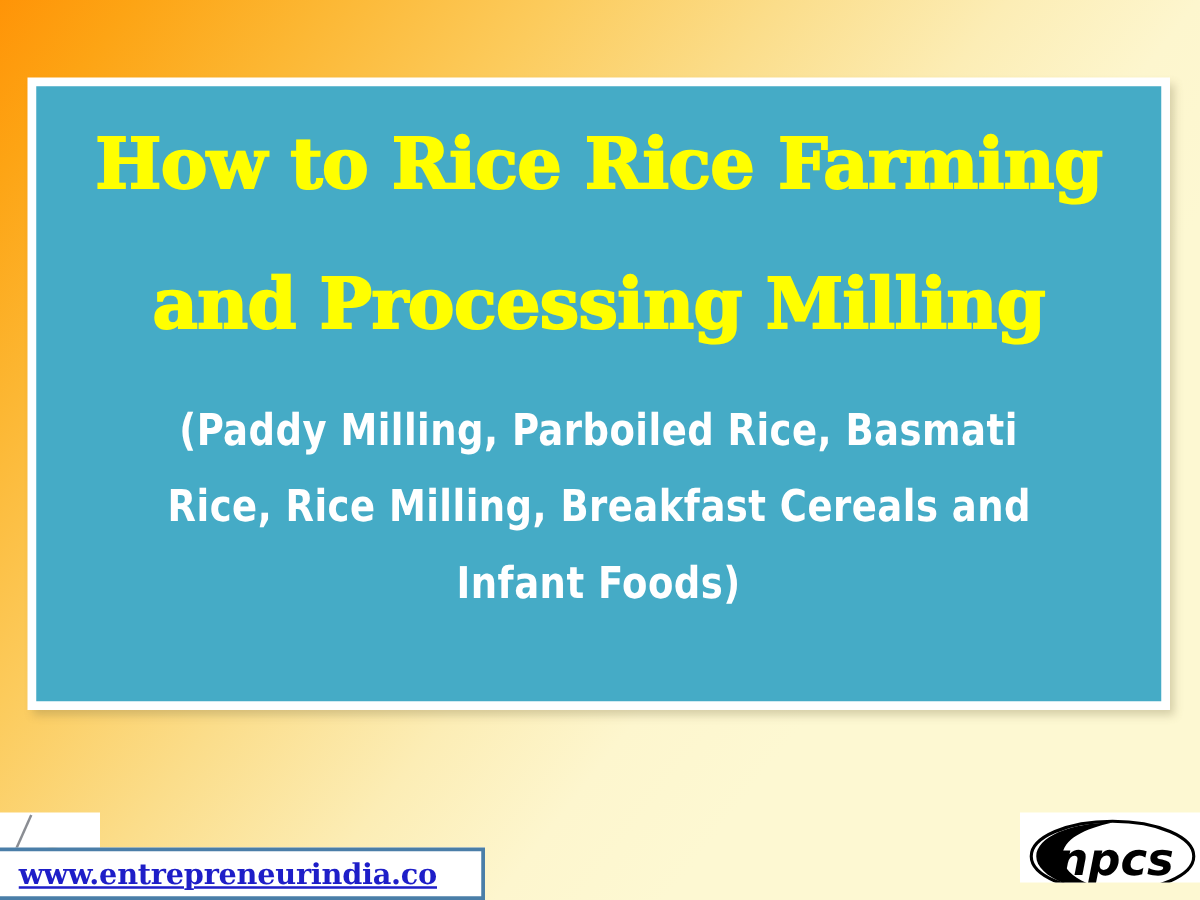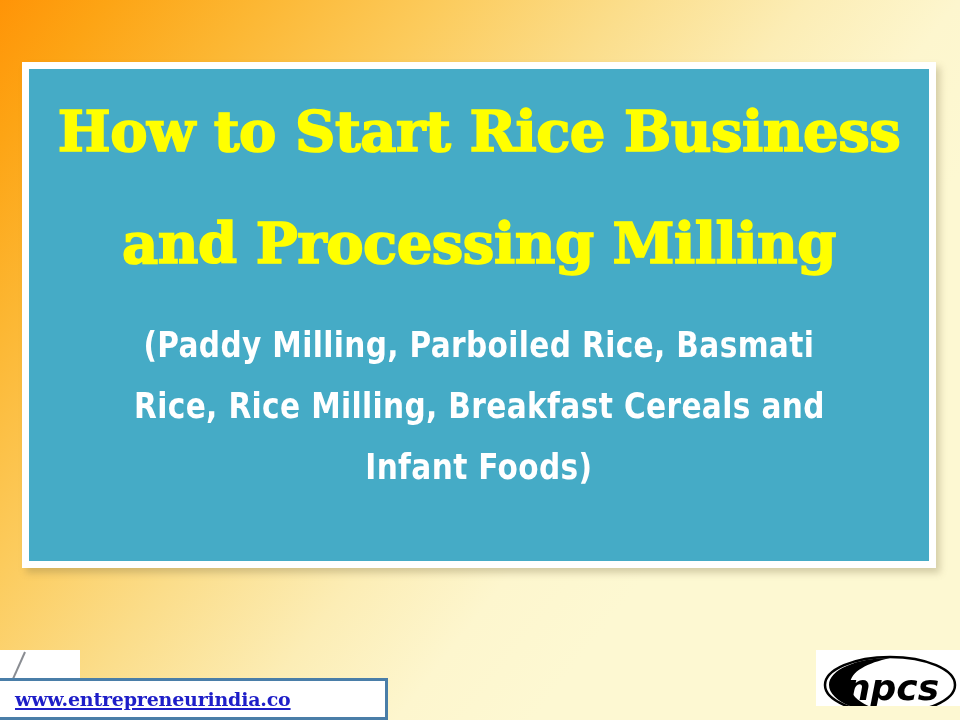--- a/index.html
+++ b/index.html
@@ -136,21 +136,21 @@
     background: #FFFFFF;
     border: 3px solid #4A7EA8;
     box-sizing: border-box;
     display: flex;
     align-items: center;
     padding-left: 16px;
   }
   #url-link {
     font-family: "DejaVu Serif", "Liberation Serif", serif;
     font-weight: bold;
-    font-size: 19px;
+    font-size: 23px;
     color: #1E1EC8;
     text-decoration: underline;
     text-decoration-thickness: 2px;
     text-underline-offset: 2px;
     white-space: nowrap;
     letter-spacing: -0.2px;
   }
 
   
   #npcs-logo {
@@ -165,21 +165,21 @@
   #npcs-logo svg { display: block; }
 </style>
 </head>
 <body>
 
 <div id="slide">
 
   <div id="title-panel">
     <div id="title-panel-inner">
 
-      <div class="headline" id="headline-1">How to Start Rice Business</div>
+      <div class="headline" id="headline-1">How to Rice Rice Farming</div>
 
       <div class="headline" id="headline-2">and Processing Milling</div>
 
       <div class="subline" id="subline-1">(Paddy Milling, Parboiled Rice, Basmati</div>
 
       <div class="subline" id="subline-2">Rice, Rice Milling, Breakfast Cereals and</div>
 
       <div class="subline" id="subline-3">Infant Foods)</div>
 
     </div>

